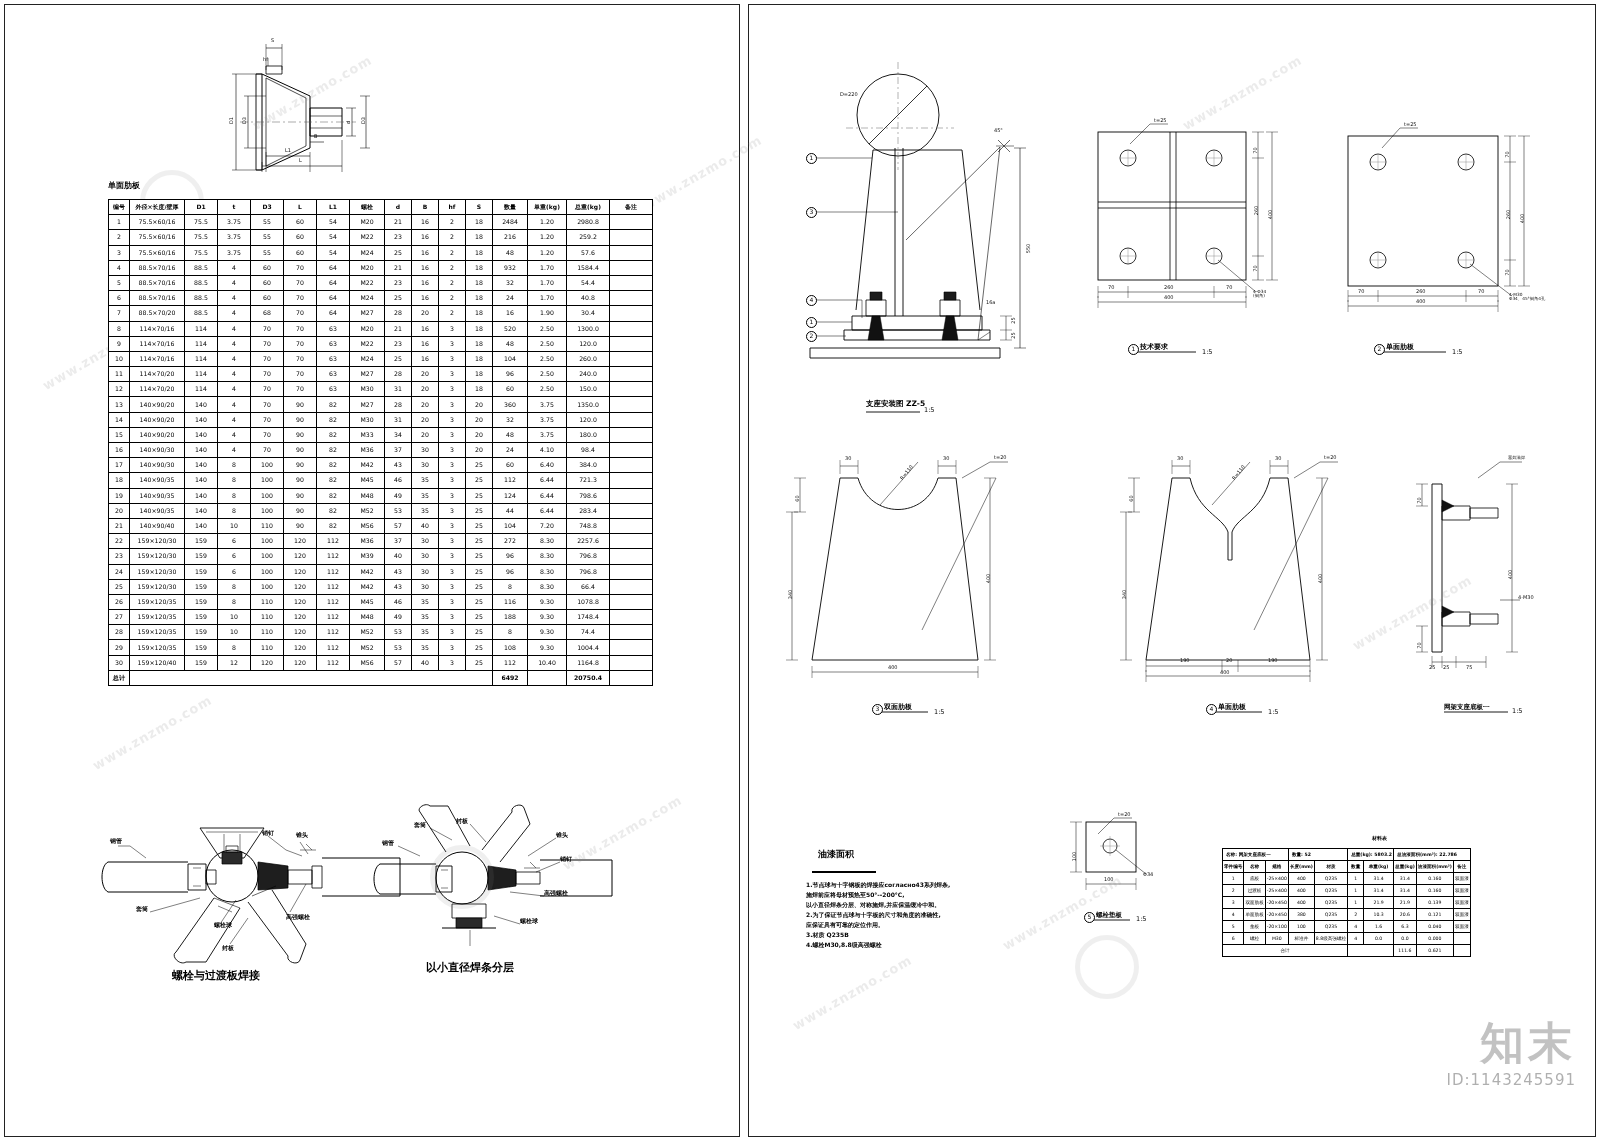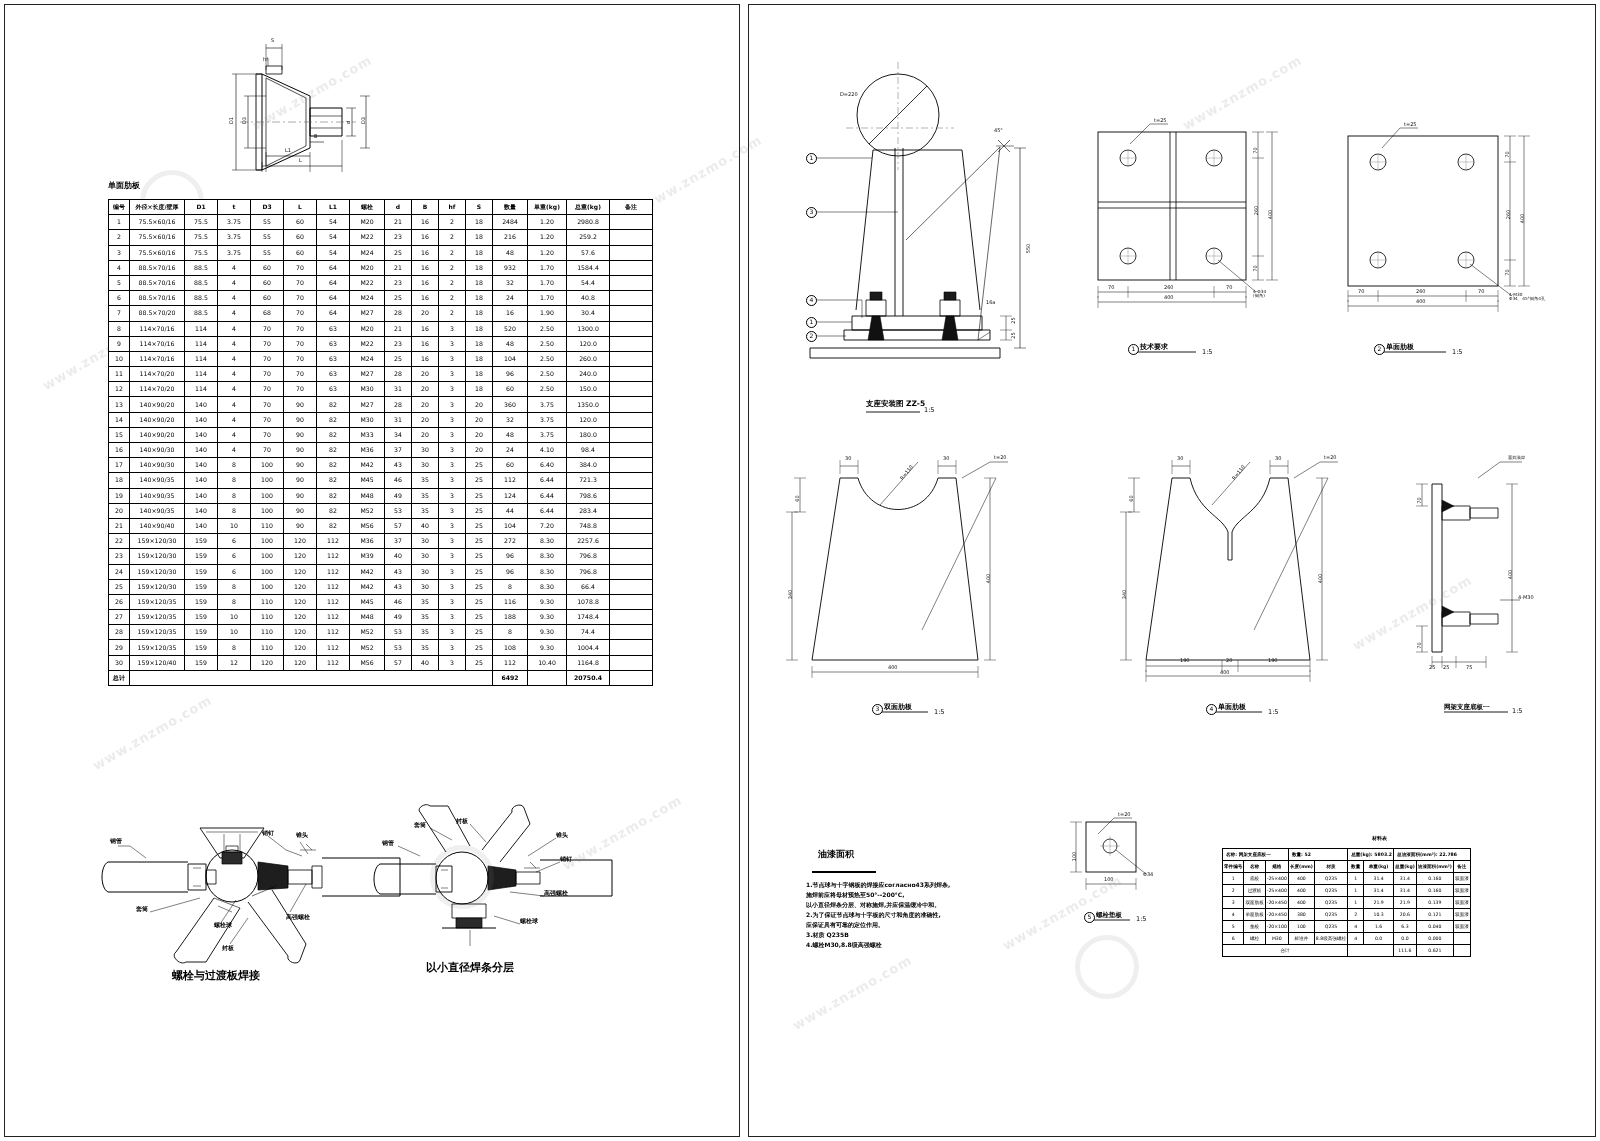--- a/index.html
+++ b/index.html
@@ -1198,14 +1198,18 @@
         <tr>
           <td colspan="5">合计</td>
           <td colspan="2"></td>
           <td colspan="1">111.6</td>
           <td colspan="1">0.621</td>
           <td colspan="1"></td>
         </tr>
       </tbody>
   </table>
 
+  <div class="wm-logo">
+    <div class="zw">知末</div>
+    <div class="zid">ID:1143245591</div>
+  </div>
 
 </div>
 
 </body></html>

